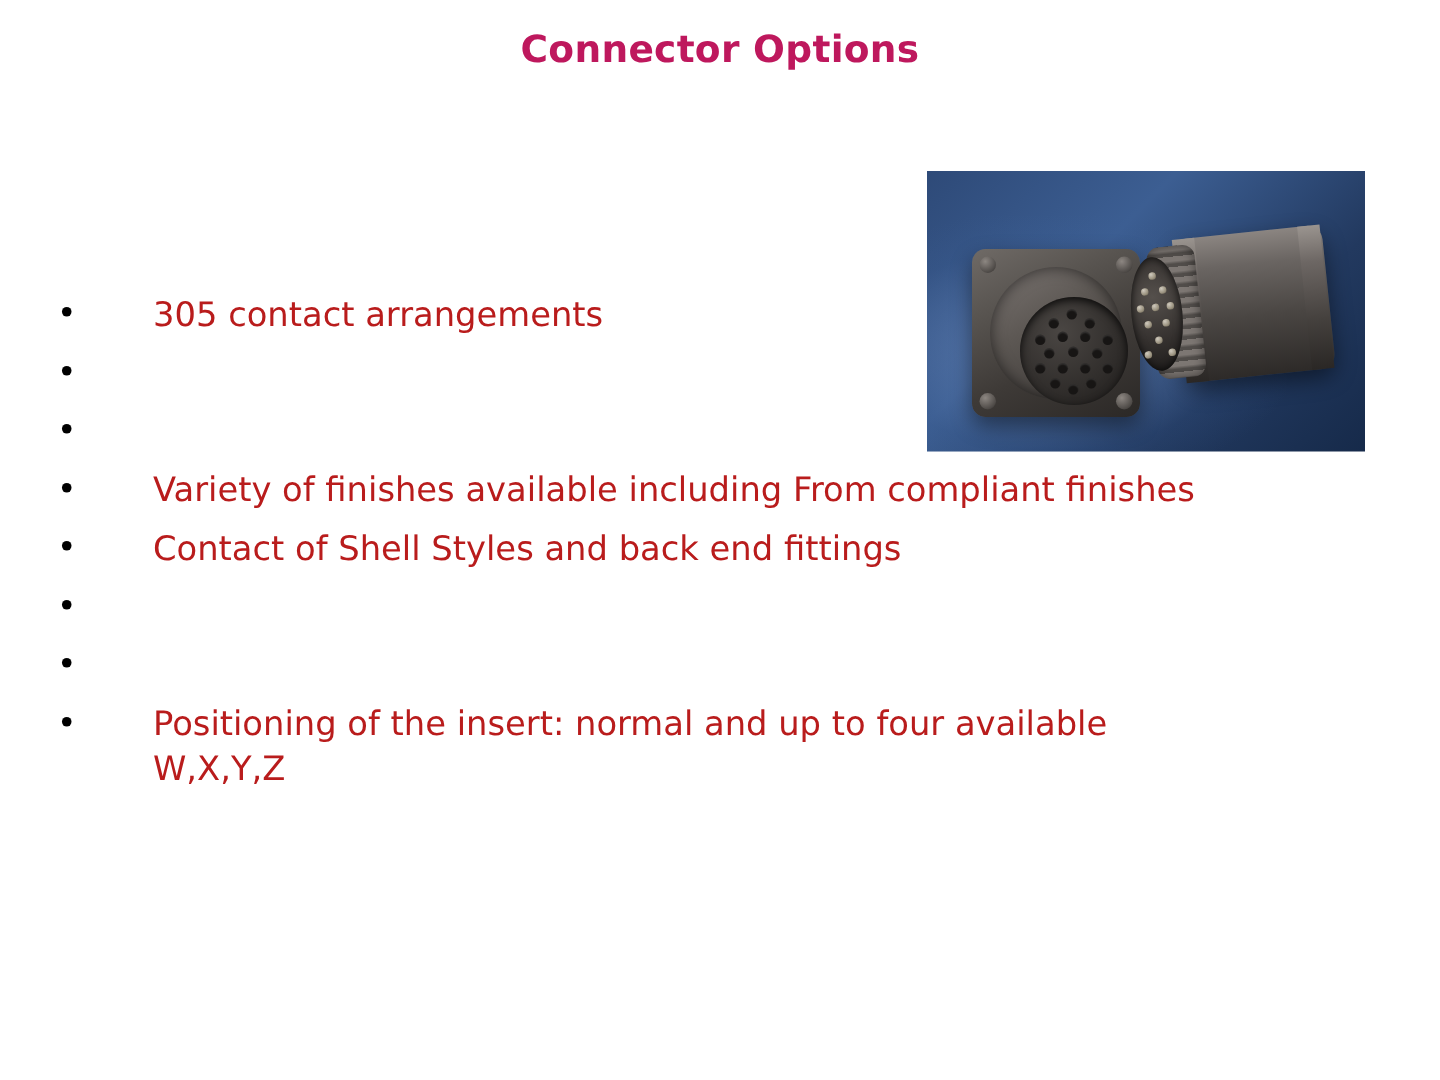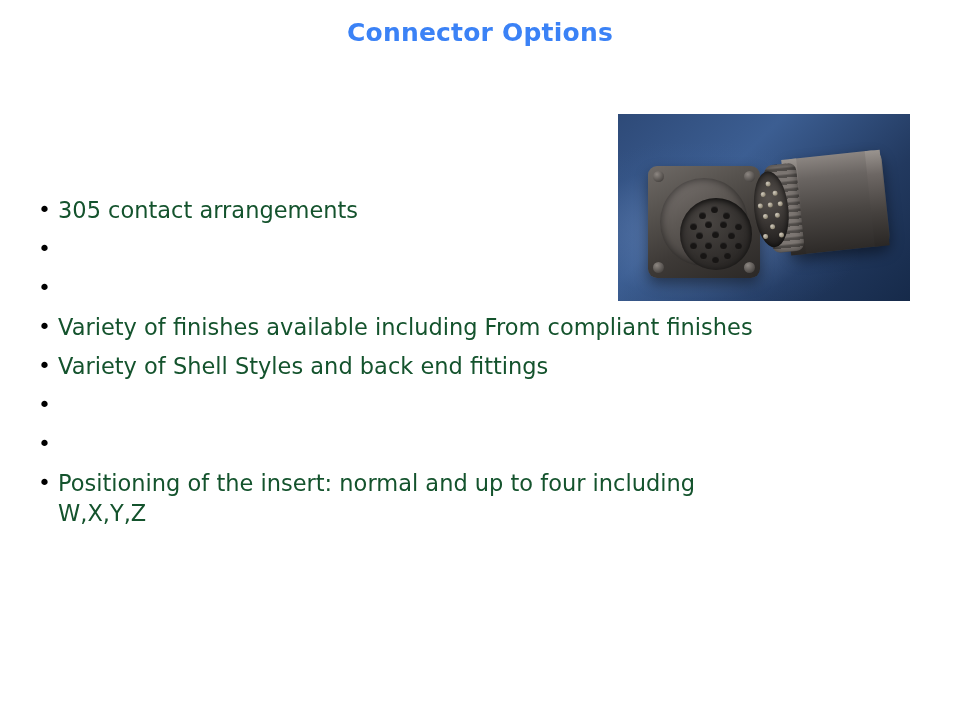--- a/index.html
+++ b/index.html
@@ -21,21 +21,21 @@
     background: #ffffff;
   }
   .slide-title {
     position: absolute;
     top: 18px;
     left: 0;
     width: 960px;
     text-align: center;
     font-size: 25px;
     font-weight: bold;
-    color: #3b82f6;
+    color: #be185d;
     letter-spacing: 0.2px;
   }
   .image-panel {
     position: absolute;
     left: 618px;
     top: 114px;
     width: 292px;
     height: 187px;
     background: linear-gradient(135deg, #2e4a78 0%, #3c5e92 35%, #22395f 70%, #162a4a 100%);
     overflow: hidden;
@@ -162,22 +162,23 @@
     width: 20px;
     flex: 0 0 20px;
     font-size: 22px;
     line-height: 30px;
     color: #000000;
     text-align: left;
   }
   .bullet-text {
     font-size: 22.5px;
     line-height: 30px;
-    color: #14532d;
+    color: #b91c1c;
     white-space: pre-line;
+    margin-left: 44px;
   }
 </style>
 </head>
 <body>
 
 <div class="slide">
 
   <div class="slide-title">Connector Options</div>
 
   <div class="image-panel">
@@ -242,28 +243,28 @@
     </div>
     <div class="bullet-row">
       <span class="bullet-mark">•</span>
     </div>
     <div class="bullet-row">
       <span class="bullet-mark">•</span>
       <span class="bullet-text">Variety of finishes available including From compliant finishes</span>
     </div>
     <div class="bullet-row">
       <span class="bullet-mark">•</span>
-      <span class="bullet-text">Variety of Shell Styles and back end fittings</span>
-    </div>
-    <div class="bullet-row">
-      <span class="bullet-mark">•</span>
-    </div>
-    <div class="bullet-row">
-      <span class="bullet-mark">•</span>
-    </div>
-    <div class="bullet-row">
-      <span class="bullet-mark">•</span>
-      <span class="bullet-text">Positioning of the insert: normal and up to four including
+      <span class="bullet-text">Contact of Shell Styles and back end fittings</span>
+    </div>
+    <div class="bullet-row">
+      <span class="bullet-mark">•</span>
+    </div>
+    <div class="bullet-row">
+      <span class="bullet-mark">•</span>
+    </div>
+    <div class="bullet-row">
+      <span class="bullet-mark">•</span>
+      <span class="bullet-text">Positioning of the insert: normal and up to four available
 W,X,Y,Z</span>
     </div>
   </div>
 
 </div>
 
 </body></html>

